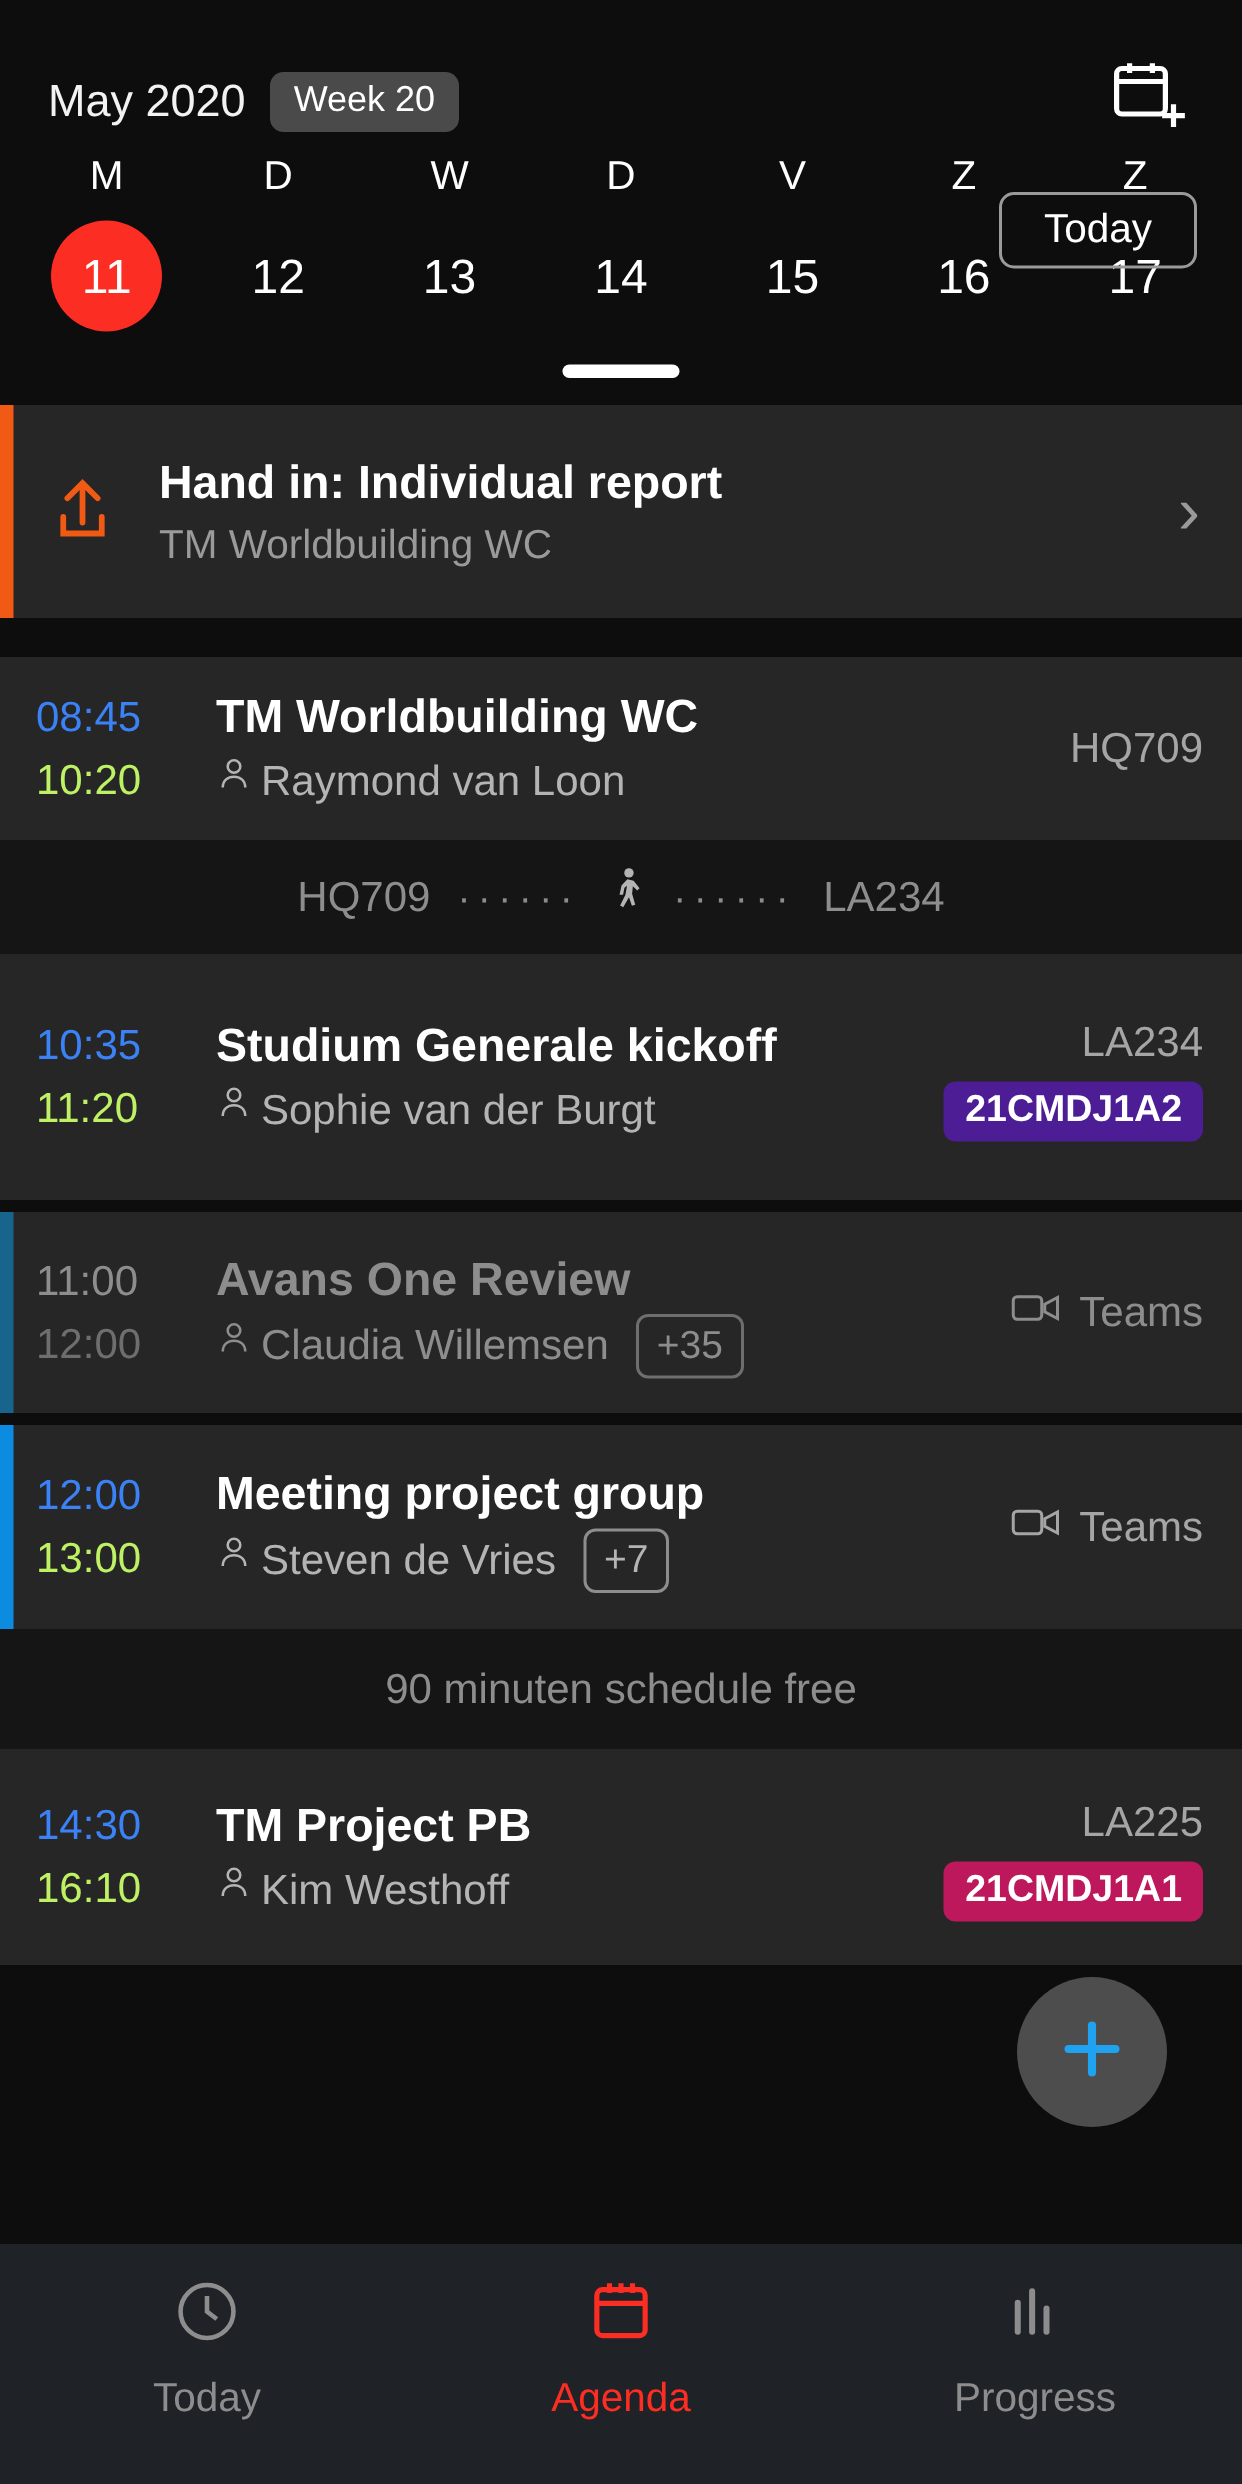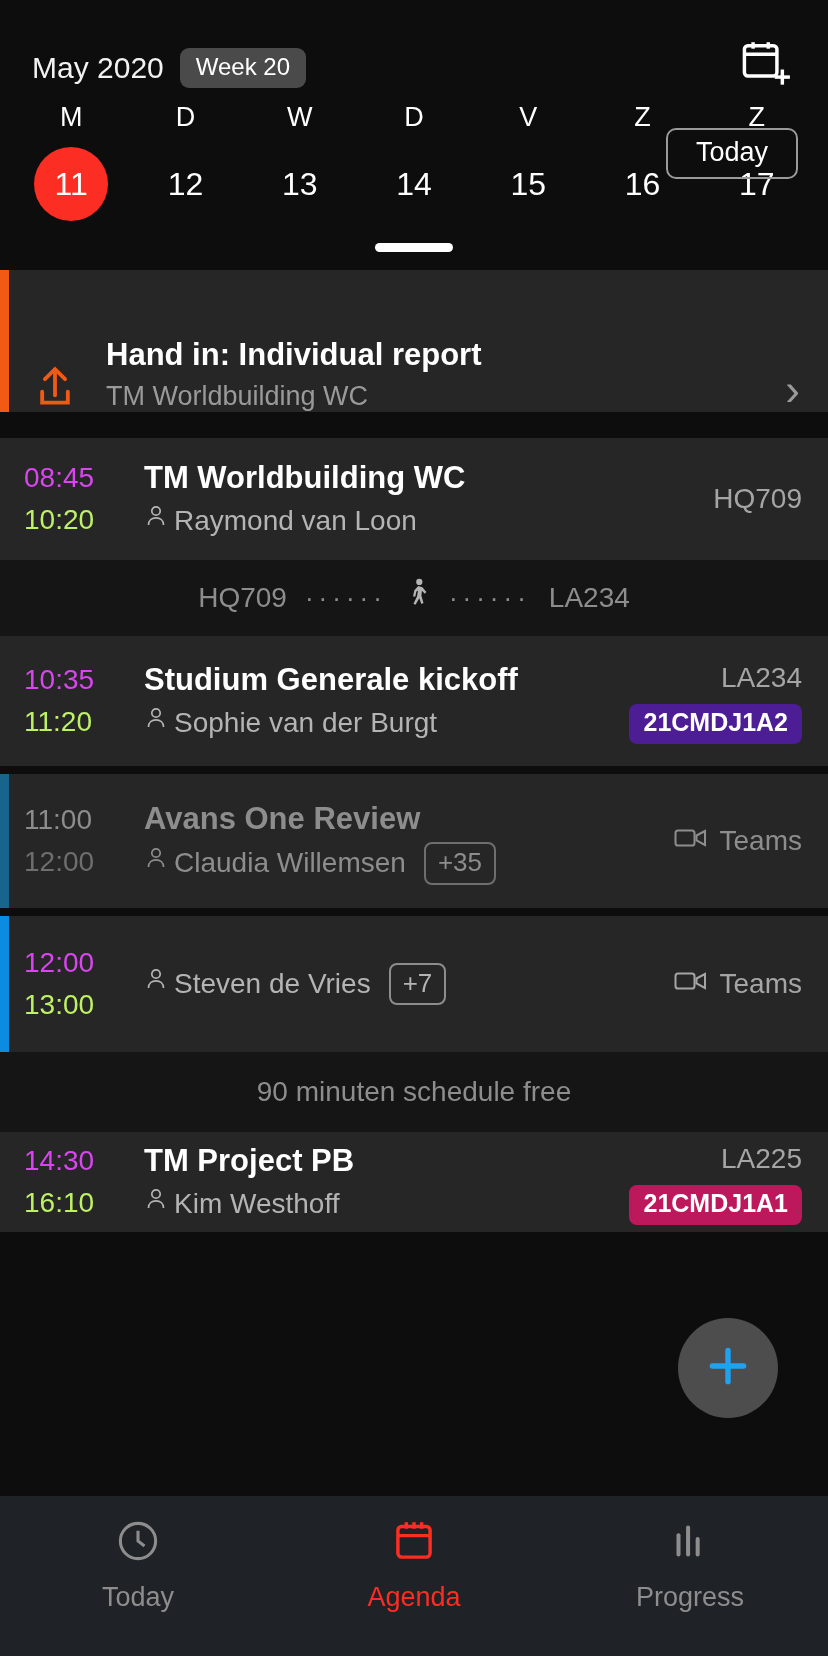--- a/index.html
+++ b/index.html
@@ -45,33 +45,33 @@
   .grabber-wrap { display:flex; justify-content:center; padding:22px 0 18px 0; flex:none; }
   .grabber { width:78px; height:9px; background:#ffffff; border-radius:5px; }
 
   
   .list { flex:1; display:flex; flex-direction:column; background:#0d0d0d; overflow:hidden; }
 
   .row { position:relative; background:#262626; display:flex; align-items:center; flex:none; }
   .accent { position:absolute; left:0; top:0; bottom:0; width:9px; }
 
   
-  .handin { height:142px; padding-left:26px; padding-right:22px; gap:22px;align-items:flex-end; }
+  .handin { height:142px; padding-left:26px; padding-right:22px; gap:22px; }
   .handin .upload-ico { width:58px; display:flex; justify-content:center; flex:none; }
   .handin-text { flex:1; }
   .handin-title { font-size:31px; font-weight:bold; color:#ffffff; line-height:1.25; }
   .handin-sub { font-size:27px; color:#9a9a9a; margin-top:6px; }
   .chev { color:#9a9a9a; font-size:44px; line-height:1; font-weight:300; flex:none; padding-right:6px;}
 
   .gap { flex:none; background:#0d0d0d; }
 
   
   .event { height:122px; padding:0 26px 0 24px; }
   .times { width:98px; flex:none; }
-  .t-start { font-size:28px; color:#d946ef; font-weight:500; line-height:1.5; }
+  .t-start { font-size:28px; color:#3b82f6; font-weight:500; line-height:1.5; }
   .t-end { font-size:28px; color:#bef264; line-height:1.5; }
   .ebody { flex:1; min-width:0; padding-left:22px; }
   .e-title { font-size:31px; font-weight:bold; color:#ffffff; line-height:1.45; }
   .e-person { font-size:28px; color:#b4b4b4; display:flex; align-items:center; gap:6px; line-height:1.45; }
   .eright { flex:none; display:flex; flex-direction:column; align-items:flex-end; }
   .e-loc { font-size:28px; color:#a5a5a5; line-height:1.45; display:flex; align-items:center; gap:12px; }
   .badge {
     font-size:25px; font-weight:bold; color:#ffffff;
     padding:5px 14px 7px 14px; border-radius:8px; line-height:1.1; margin-top:5px;
   }
@@ -222,21 +222,21 @@
           <svg width="26" height="34" viewBox="0 0 18 26" fill="#b4b4b4">
             <circle cx="10" cy="3" r="2.4"></circle>
             <path d="M9.2 6.2 L6.2 9.4 L5.2 14.2 L7.0 14.2 L7.7 10.6 L9.0 9.6 L8.2 14.2 L5.5 19.6 L7.1 20.5 L10.0 15.4 L11.5 19.8 L13.2 19.2 L11.6 13.6 L12.0 9.8 L14.2 12.0 L15.4 10.8 L12.4 7.0 Z"></path>
           </svg>
         </span>
         <span class="dots">······</span>
         <span>LA234</span>
       </div>
     </div>
 
-    <div class="row event" style="height:130px">
+    <div class="row event" style="height:164px">
       <div class="times">
         <div class="t-start">10:35</div>
         <div class="t-end">11:20</div>
       </div>
       <div class="ebody">
         <div class="e-title">Studium Generale kickoff</div>
         <div class="e-person">
           <span>
             <svg width="24" height="26" viewBox="0 0 24 26" fill="none" stroke="#b4b4b4" stroke-width="1.7">
               <circle cx="12" cy="7" r="4.2"></circle>
@@ -290,20 +290,21 @@
 
     <div class="gap" style="height:8px"></div>
 
     <div class="row event" style="height:136px">
       <div class="accent" style="background:#0c8ce0"></div>
       <div class="times">
         <div class="t-start">12:00</div>
         <div class="t-end">13:00</div>
       </div>
       <div class="ebody">
+        <div class="e-title">Meeting project group</div>
         <div class="e-person">
           <span>
             <svg width="24" height="26" viewBox="0 0 24 26" fill="none" stroke="#b4b4b4" stroke-width="1.7">
               <circle cx="12" cy="7" r="4.2"></circle>
               <path d="M4.5 21 C4.5 16.2 8 13.8 12 13.8 C16 13.8 19.5 16.2 19.5 21"></path>
             </svg>
           </span>
           <span>Steven de Vries</span>
           <span class="chip">+7</span>
         </div>
@@ -318,21 +319,21 @@
           </span>
           <span>Teams</span>
         </div>
       </div>
     </div>
 
     <div class="divider" style="height:80px">
       <div class="divider-text">90 minuten schedule free</div>
     </div>
 
-    <div class="row event" style="height:100px">
+    <div class="row event" style="height:144px">
       <div class="times">
         <div class="t-start">14:30</div>
         <div class="t-end">16:10</div>
       </div>
       <div class="ebody">
         <div class="e-title">TM Project PB</div>
         <div class="e-person">
           <span>
             <svg width="24" height="26" viewBox="0 0 24 26" fill="none" stroke="#b4b4b4" stroke-width="1.7">
               <circle cx="12" cy="7" r="4.2"></circle>

